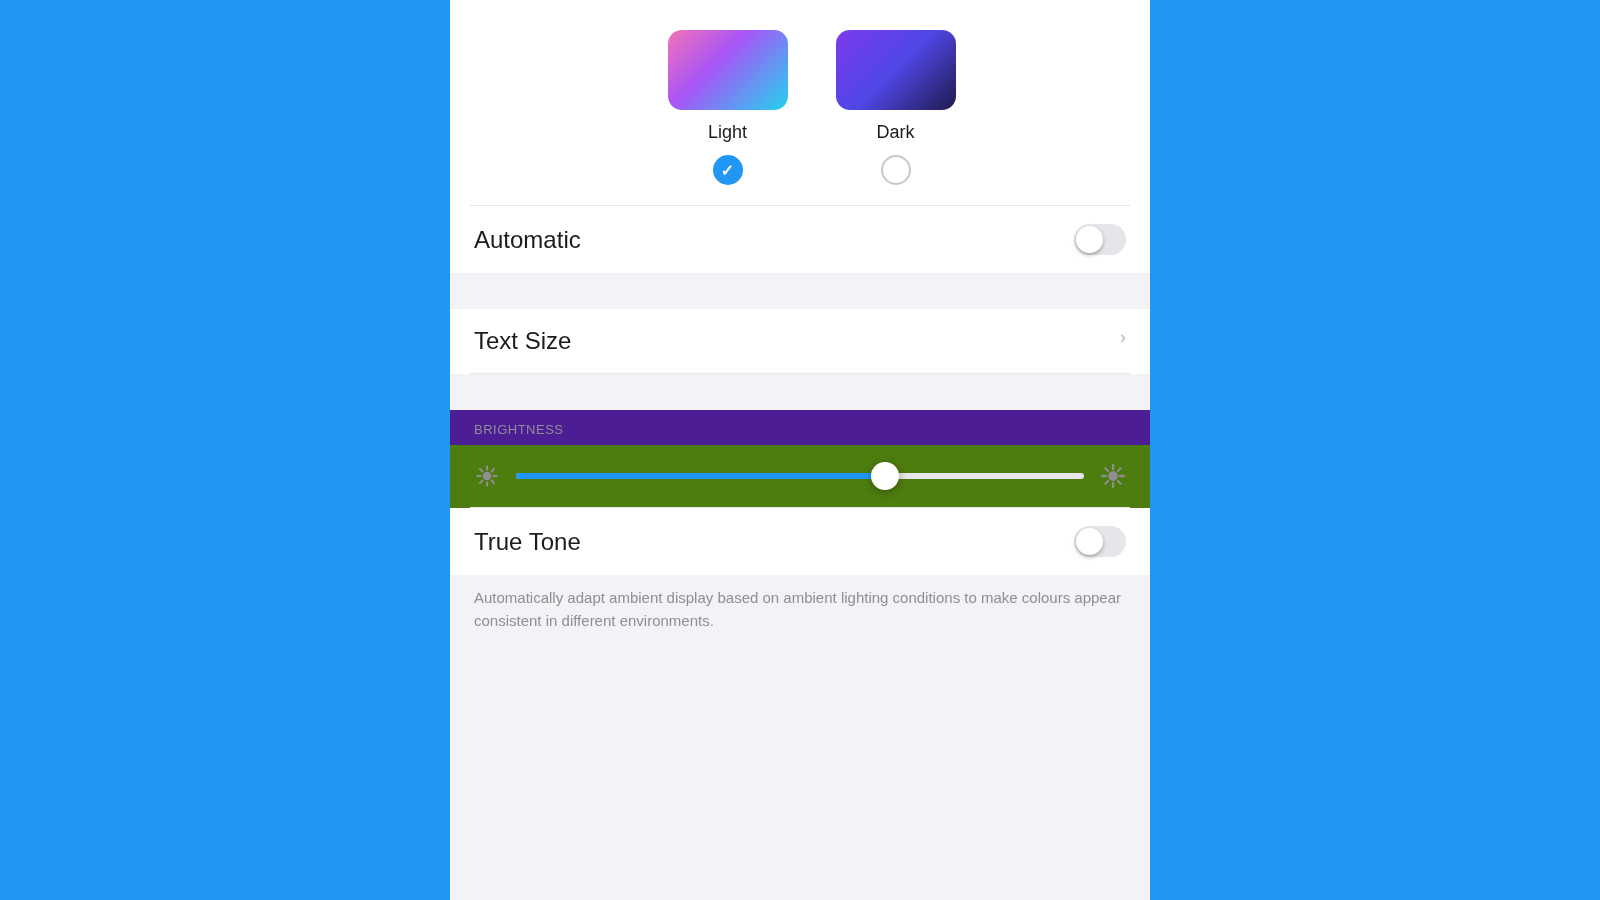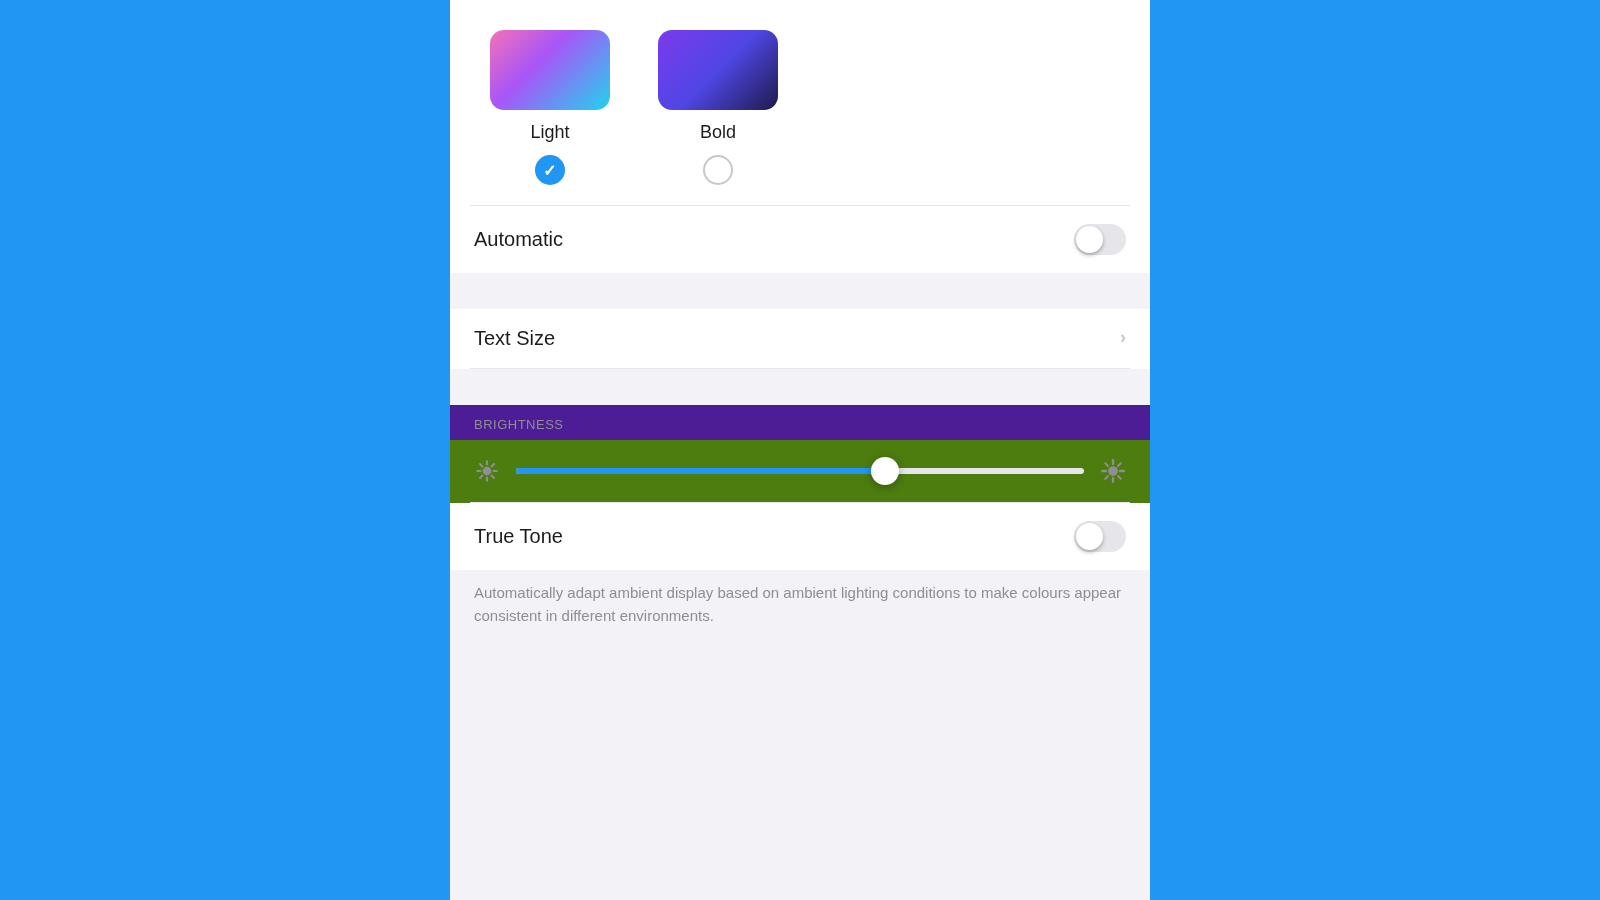--- a/index.html
+++ b/index.html
@@ -36,21 +36,21 @@
 
     
     .appearance-card {
       background: #ffffff;
       margin: 0;
       padding: 20px 0 0 0;
     }
 
     .appearance-options {
       display: flex;
-      justify-content: flex-start;
+      justify-content: center;
       gap: 48px;
       padding: 10px 17px 20px 40px;
     }
 
     .appearance-option {
       display: flex;
       flex-direction: column;
       align-items: center;
       gap: 12px;
     }
@@ -108,21 +108,21 @@
 
     .setting-row {
       display: flex;
       align-items: center;
       justify-content: space-between;
       padding: 18px 24px;
       background: #ffffff;
     }
 
     .setting-label {
-      font-size: 20px;
+      font-size: 24px;
       color: #1c1c1e;
       font-weight: 400;
     }
 
     
     .toggle {
       width: 52px;
       height: 31px;
       border-radius: 16px;
       background: #e5e5ea;
@@ -263,21 +263,21 @@
         <div class="appearance-option">
           <div class="appearance-thumbnail light-thumbnail"></div>
           <span class="appearance-label">Light</span>
           <div class="radio-circle radio-selected">
             <span class="checkmark">✓</span>
           </div>
         </div>
 
         <div class="appearance-option">
           <div class="appearance-thumbnail dark-thumbnail"></div>
-          <span class="appearance-label">Bold</span>
+          <span class="appearance-label">Dark</span>
           <div class="radio-circle radio-unselected"></div>
         </div>
 
       </div>
 
       <div class="divider"></div>
 
       <div class="setting-row">
         <span class="setting-label">Automatic</span>
         <div class="toggle">

